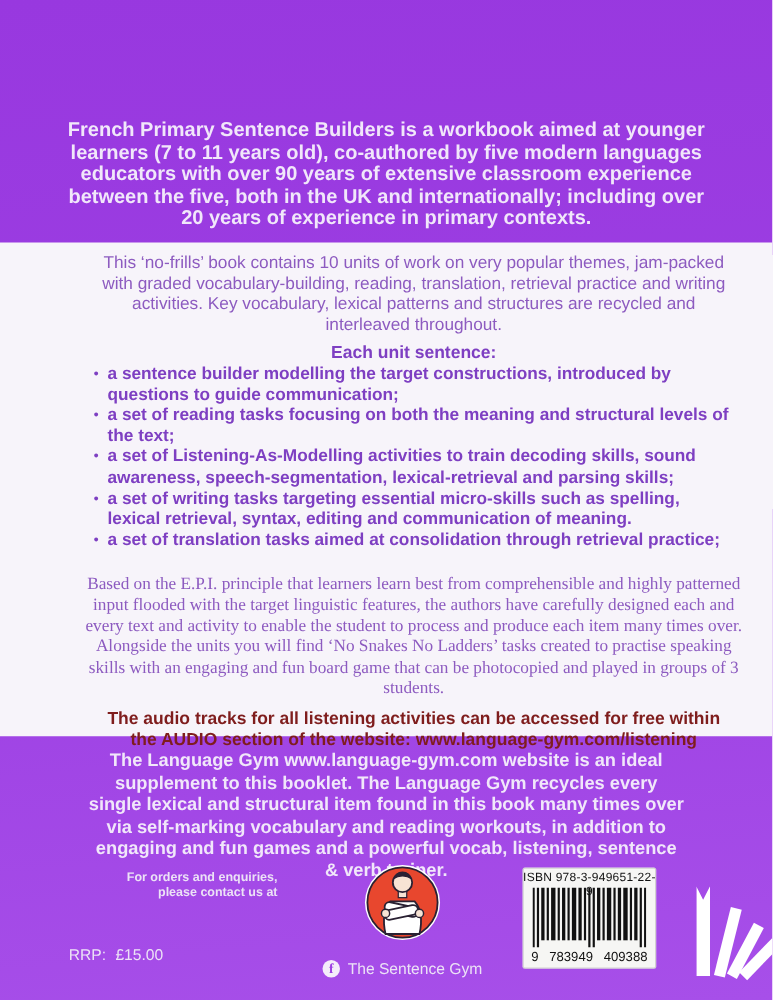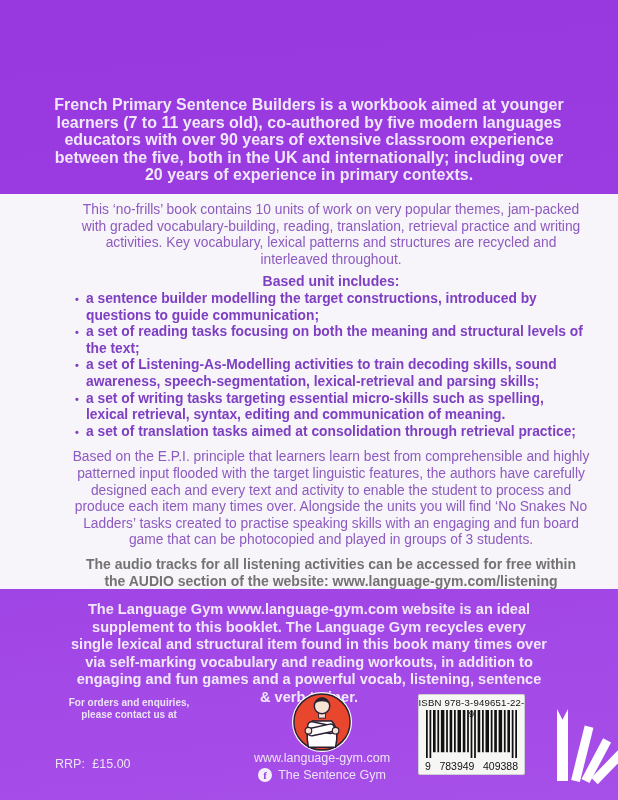--- a/index.html
+++ b/index.html
@@ -32,38 +32,38 @@
   }
   .bullet-list{
     list-style:none;margin:0 auto;padding:0;
     width:512px;font-weight:bold;color:#7e3fc2;
   }
   .bullet-list li{position:relative;padding-left:11px;}
   .bullet-list li::before{
     content:"\2022";position:absolute;left:0;top:0;
     font-size:11px;line-height:17px;
   }
-  .epi-para{max-width:528px;margin:9px auto 0 auto;text-align:center;}
+  .epi-para{max-width:528px;margin:19px auto 0 auto;text-align:center;font-family:Liberation Serif, serif;}
   .audio-para{
     max-width:500px;margin:7px auto 0 auto;text-align:center;
-    font-weight:bold;color:#737373;font-size:14px;line-height:17px;
+    font-weight:bold;color:#7f1d1d;font-size:14px;line-height:17px;
   }
   
   .bottom-section{position:absolute;top:589px;left:0;width:100%;height:211px;}
   .blurb-para{
     margin:12px auto 0 auto;max-width:478px;
     text-align:center;font-weight:bold;
     font-size:14.6px;line-height:17.5px;color:#f1e7fa;
   }
   
   .contact-block{
     position:absolute;left:36px;top:108px;width:186px;
     text-align:center;color:#ece2f6;
   }
-  .contact-bold{font-weight:bold;font-size:10px;line-height:12px;}
+  .contact-bold{font-weight:bold;font-size:10px;line-height:12px;text-align:right;}
   .contact-email{font-size:10.5px;line-height:13px;font-weight:normal;}
   .rrp-line{
     position:absolute;left:55px;top:168px;
     color:#ece2f6;font-size:12.5px;word-spacing:4px;
   }
   
   .gym-logo{position:absolute;left:290px;top:102px;width:64px;height:62px;}
   .gym-site{
     position:absolute;left:238px;top:162px;width:168px;
     text-align:center;color:#ece2f6;font-size:12.5px;
@@ -114,21 +114,21 @@
 <body>
 
 <div class="cover">
 
   <div class="top-section">
     <p class="intro-para">French Primary Sentence Builders is a workbook aimed at younger learners (7 to 11 years old), co-authored by five modern languages educators with over 90 years of extensive classroom experience between the five, both in the UK and internationally; including over 20 years of experience in primary contexts.</p>
   </div>
 
   <div class="mid-section">
     <p class="overview-para">This ‘no-frills’ book contains 10 units of work on very popular themes, jam-packed with graded vocabulary-building, reading, translation, retrieval practice and writing activities. Key vocabulary, lexical patterns and structures are recycled and interleaved throughout.</p>
-    <div class="unit-heading">Based unit includes:</div>
+    <div class="unit-heading">Each unit sentence:</div>
     <ul class="bullet-list">
       <li>a sentence builder modelling the target constructions, introduced by questions to guide communication;</li>
       <li>a set of reading tasks focusing on both the meaning and structural levels of the text;</li>
       <li>a set of Listening-As-Modelling activities to train decoding skills, sound awareness, speech-segmentation, lexical-retrieval and parsing skills;</li>
       <li>a set of writing tasks targeting essential micro-skills such as spelling, lexical retrieval, syntax, editing and communication of meaning.</li>
       <li>a set of translation tasks aimed at consolidation through retrieval practice;</li>
     </ul>
     <p class="epi-para">Based on the E.P.I. principle that learners learn best from comprehensible and highly patterned input flooded with the target linguistic features, the authors have carefully designed each and every text and activity to enable the student to process and produce each item many times over. Alongside the units you will find ‘No Snakes No Ladders’ tasks created to practise speaking skills with an engaging and fun board game that can be photocopied and played in groups of 3 students.</p>
     <p class="audio-para">The audio tracks for all listening activities can be accessed for free within the AUDIO section of the website: www.language-gym.com/listening</p>
   </div>
@@ -154,21 +154,20 @@
         <circle cx="32" cy="15.5" r="8" fill="#f7e3d4" stroke="#2a2133" stroke-width="1.5"></circle>
         <path d="M24.5 13 Q26 6.5 32 6.5 Q38 6.5 39.5 13 Q36 10.5 32 10.5 Q28 10.5 24.5 13 Z" fill="#2a2133"></path>
 
         <rect x="17" y="34" width="28" height="8" rx="4" transform="rotate(12 32 38)" fill="#ffffff" stroke="#2a2133" stroke-width="1.5"></rect>
         <rect x="17" y="36" width="28" height="8" rx="4" transform="rotate(-12 32 40)" fill="#ffffff" stroke="#2a2133" stroke-width="1.5"></rect>
 
         <circle cx="18" cy="41" r="3.4" fill="#f7e3d4" stroke="#2a2133" stroke-width="1.2"></circle>
         <circle cx="46" cy="41" r="3.4" fill="#f7e3d4" stroke="#2a2133" stroke-width="1.2"></circle>
       </svg>
     </div>
-    <div class="gym-site">www.language-gym.com</div>
     <div class="fb-row">
       <span class="fb-circle">f</span>
       <span>The Sentence Gym</span>
     </div>
 
     <div class="barcode-box">
       <div class="isbn-line">ISBN 978-3-949651-22-9</div>
       <div class="bars">
         <svg viewBox="0 0 104 50" preserveAspectRatio="none">
           <g fill="#111111">

